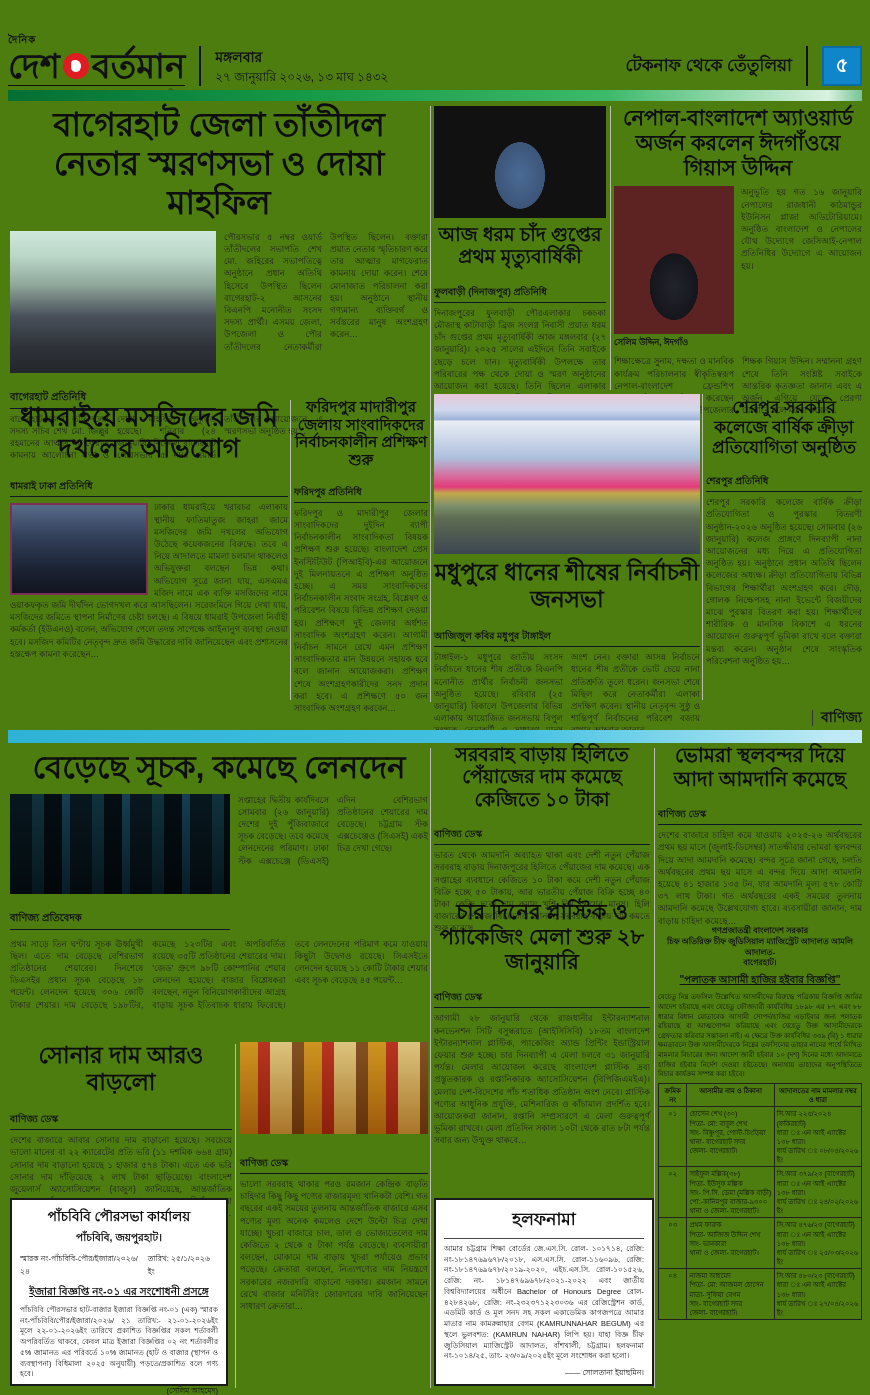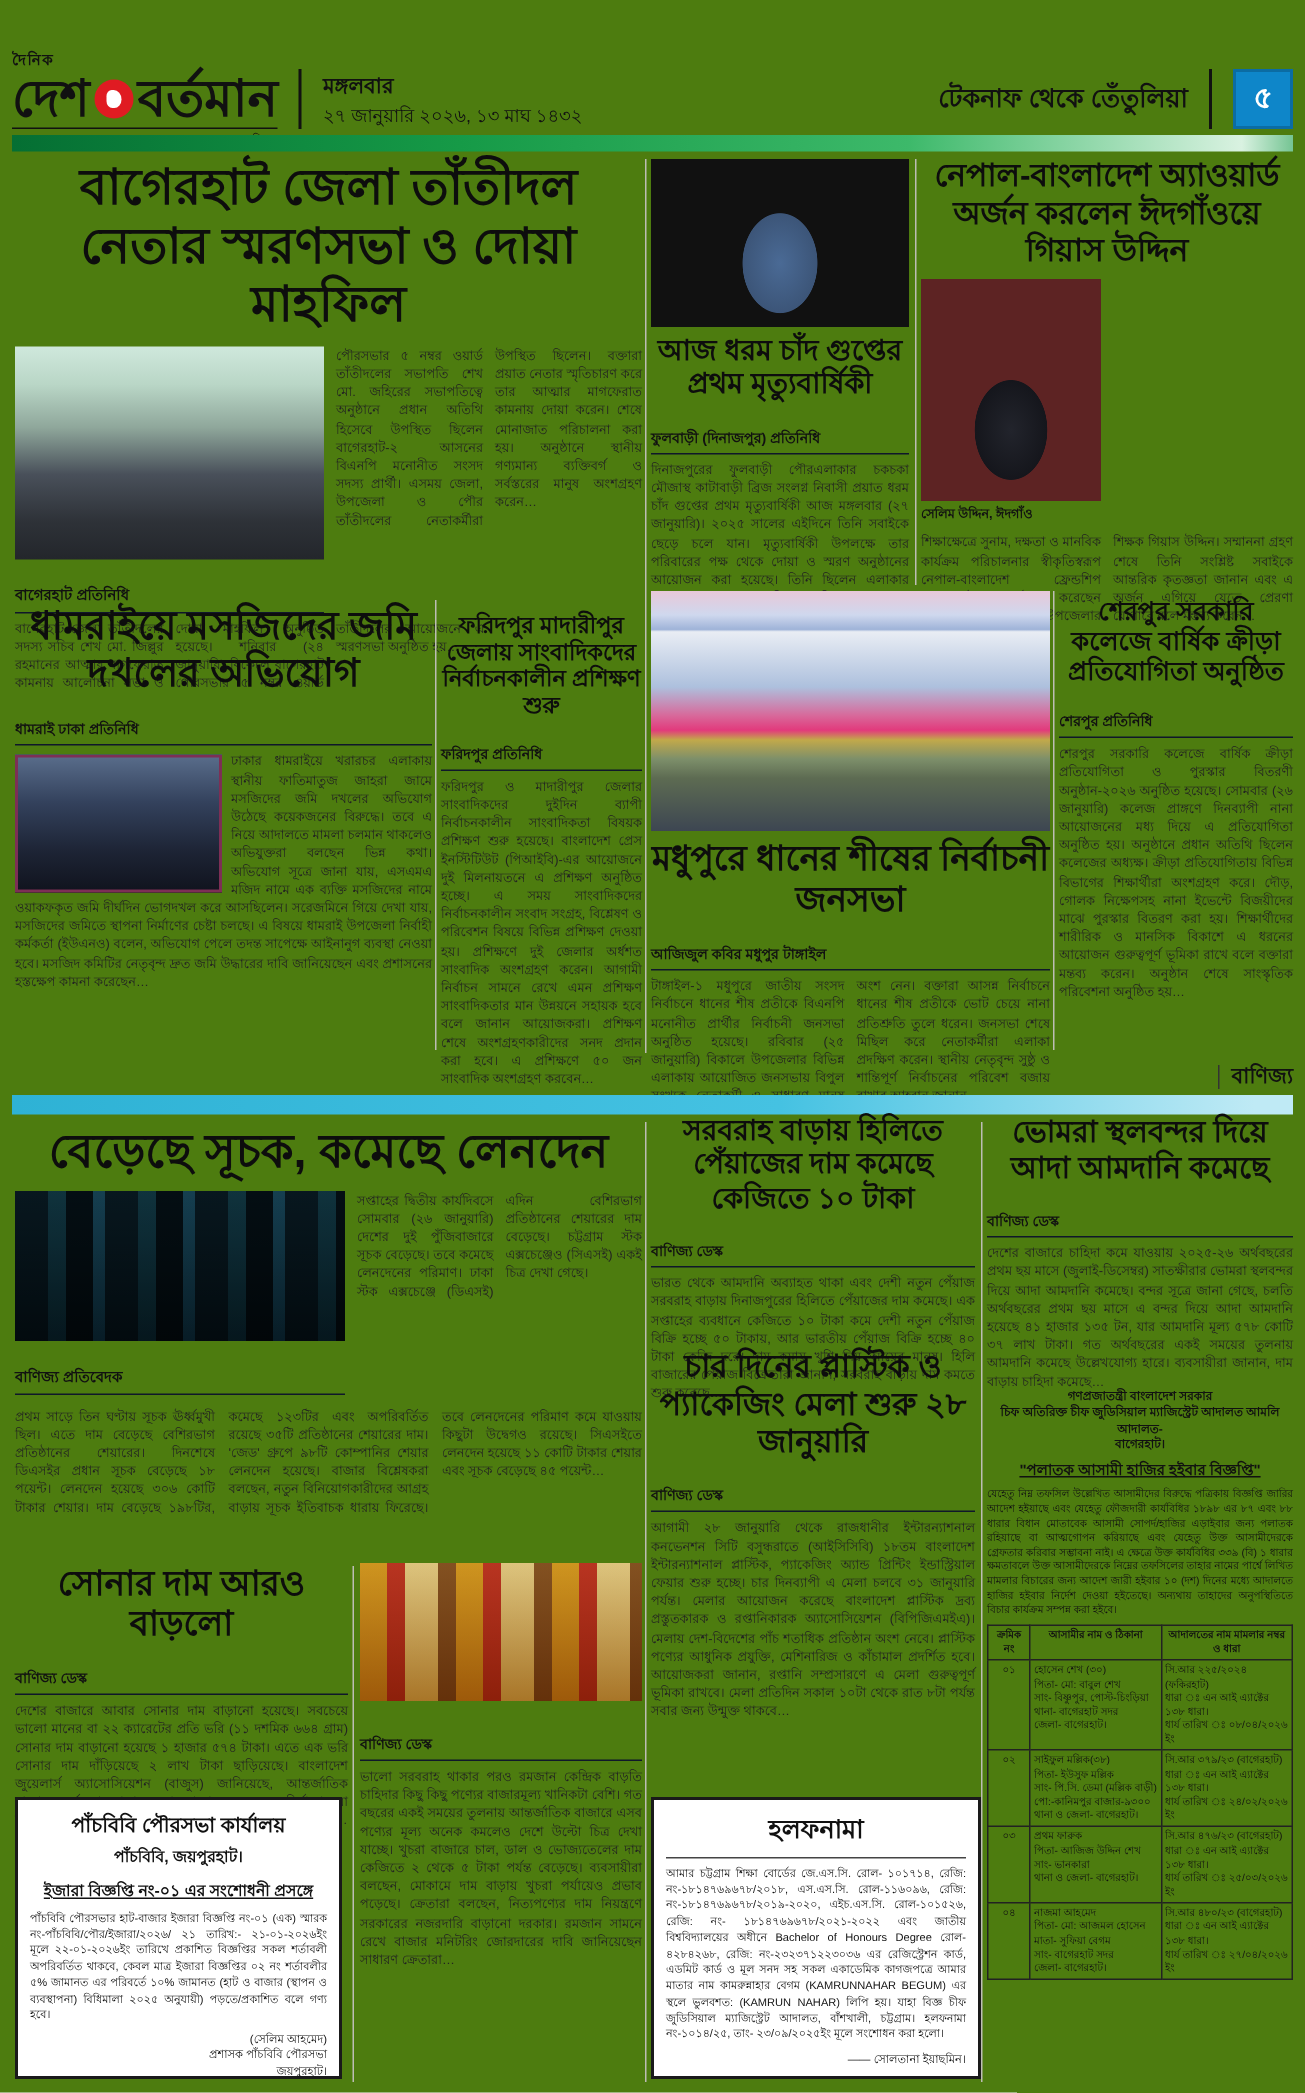--- a/index.html
+++ b/index.html
@@ -100,35 +100,36 @@
 
   <div class="abs" style="left:614px;top:106px;width:248px;">
     <div class="hl" style="font-size:21px;">নেপাল-বাংলাদেশ অ্যাওয়ার্ড অর্জন করলেন ঈদগাঁওয়ে গিয়াস উদ্দিন</div>
     <div style="display:flex;gap:7px;margin-top:6px;">
       <div style="width:120px;flex:none;">
         <div class="photo" style="width:120px;height:148px;background:
              radial-gradient(ellipse 40px 55px at 50% 68%,#22242c 0%,#15161c 60%,#5d2323 61%),
              linear-gradient(180deg,#7a3030 0%,#5d2323 100%);"></div>
         <div class="caption">সেলিম উদ্দিন, ঈদগাঁও</div>
       </div>
+      <div class="body-txt" style="flex:1;">অনুভূতি হয় গত ১৬ জানুয়ারি নেপালের রাজধানী কাঠমান্ডুর ইউনিসন প্লাজা অডিটোরিয়ামে। অনুষ্ঠিত বাংলাদেশ ও নেপালের যৌথ উদ্যোগে জেসিআই-নেপাল প্রতিনিধির উদ্যোগে এ আয়োজন হয়।</div>
     </div>
     <div class="body-txt cols2" style="margin-top:5px;height:104px;">শিক্ষাক্ষেত্রে সুনাম, দক্ষতা ও মানবিক কার্যক্রম পরিচালনার স্বীকৃতিস্বরূপ নেপাল-বাংলাদেশ ফ্রেন্ডশিপ অ্যাওয়ার্ড অর্জন করেছেন কক্সবাজারের ঈদগাঁও উপজেলার শিক্ষক গিয়াস উদ্দিন। সম্মাননা গ্রহণ শেষে তিনি সংশ্লিষ্ট সবাইকে আন্তরিক কৃতজ্ঞতা জানান এবং এ অর্জন এগিয়ে যেতে প্রেরণা যোগাবে বলে মন্তব্য করেন…</div>
   </div>
 
   <div class="abs" style="left:10px;top:402px;width:278px;">
     <div class="hl" style="font-size:26px;">ধামরাইয়ে মসজিদের জমি দখলের অভিযোগ</div>
     <div class="byline">ধামরাই ঢাকা প্রতিনিধি</div>
     <div class="photo" style="float:left;width:138px;height:92px;margin:2px 6px 3px 0;background:
          linear-gradient(180deg,#5a6e8c 0%,#33415c 35%,#1d2435 70%,#10131d 100%),#222;
          box-shadow:inset 0 0 0 2px #7d2f55;"></div>
     <div class="body-txt">ঢাকার ধামরাইয়ে খরারচর এলাকায় স্থানীয় ফাতিমাতুজ জাহরা জামে মসজিদের জমি দখলের অভিযোগ উঠেছে কয়েকজনের বিরুদ্ধে। তবে এ নিয়ে আদালতে মামলা চলমান থাকলেও অভিযুক্তরা বলছেন ভিন্ন কথা। অভিযোগ সূত্রে জানা যায়, এসএমএ মজিদ নামে এক ব্যক্তি মসজিদের নামে ওয়াকফকৃত জমি দীর্ঘদিন ভোগদখল করে আসছিলেন। সরেজমিনে গিয়ে দেখা যায়, মসজিদের জমিতে স্থাপনা নির্মাণের চেষ্টা চলছে। এ বিষয়ে ধামরাই উপজেলা নির্বাহী কর্মকর্তা (ইউএনও) বলেন, অভিযোগ পেলে তদন্ত সাপেক্ষে আইনানুগ ব্যবস্থা নেওয়া হবে। মসজিদ কমিটির নেতৃবৃন্দ দ্রুত জমি উদ্ধারের দাবি জানিয়েছেন এবং প্রশাসনের হস্তক্ষেপ কামনা করেছেন…</div>
   </div>
 
   <div class="abs" style="left:294px;top:398px;width:134px;">
-    <div class="hl" style="font-size:15px;margin-top:11px;">ফরিদপুর মাদারীপুর জেলায় সাংবাদিকদের নির্বাচনকালীন প্রশিক্ষণ শুরু</div>
+    <div class="hl" style="font-size:15px;">ফরিদপুর মাদারীপুর জেলায় সাংবাদিকদের নির্বাচনকালীন প্রশিক্ষণ শুরু</div>
     <div class="byline">ফরিদপুর প্রতিনিধি</div>
     <div class="body-txt">ফরিদপুর ও মাদারীপুর জেলার সাংবাদিকদের দুইদিন ব্যাপী নির্বাচনকালীন সাংবাদিকতা বিষয়ক প্রশিক্ষণ শুরু হয়েছে। বাংলাদেশ প্রেস ইনস্টিটিউট (পিআইবি)-এর আয়োজনে দুই মিলনায়তনে এ প্রশিক্ষণ অনুষ্ঠিত হচ্ছে। এ সময় সাংবাদিকদের নির্বাচনকালীন সংবাদ সংগ্রহ, বিশ্লেষণ ও পরিবেশন বিষয়ে বিভিন্ন প্রশিক্ষণ দেওয়া হয়। প্রশিক্ষণে দুই জেলার অর্ধশত সাংবাদিক অংশগ্রহণ করেন। আগামী নির্বাচন সামনে রেখে এমন প্রশিক্ষণ সাংবাদিকতার মান উন্নয়নে সহায়ক হবে বলে জানান আয়োজকরা। প্রশিক্ষণ শেষে অংশগ্রহণকারীদের সনদ প্রদান করা হবে। এ প্রশিক্ষণে ৫০ জন সাংবাদিক অংশগ্রহণ করবেন…</div>
   </div>
 
   <div class="abs" style="left:434px;top:394px;width:266px;">
     <div class="photo" style="width:266px;height:160px;background:
          linear-gradient(180deg,#e8c8d8 0%,#cfd8ee 10%,#9fb3d8 16%,#e9edf4 17%,#adc0dd 40%,#d8689a 52%,#e23a7c 58%,#c2a94a 62%,#7d8f6a 70%,#5d6b52 78%,#3d4652 100%);"></div>
     <div class="hl" style="font-size:23px;margin-top:5px;">মধুপুরে ধানের শীষের নির্বাচনী জনসভা</div>
     <div class="byline">আজিজুল কবির মধুপুর টাঙ্গাইল</div>
     <div class="body-txt cols2" style="height:92px;">টাঙ্গাইল-১ মধুপুরে জাতীয় সংসদ নির্বাচনে ধানের শীষ প্রতীকে বিএনপি মনোনীত প্রার্থীর নির্বাচনী জনসভা অনুষ্ঠিত হয়েছে। রবিবার (২৫ জানুয়ারি) বিকালে উপজেলার বিভিন্ন এলাকায় আয়োজিত জনসভায় বিপুল সংখ্যক নেতাকর্মী ও সাধারণ মানুষ অংশ নেন। বক্তারা আসন্ন নির্বাচনে ধানের শীষ প্রতীকে ভোট চেয়ে নানা প্রতিশ্রুতি তুলে ধরেন। জনসভা শেষে মিছিল করে নেতাকর্মীরা এলাকা প্রদক্ষিণ করেন। স্থানীয় নেতৃবৃন্দ সুষ্ঠু ও শান্তিপূর্ণ নির্বাচনের পরিবেশ বজায় রাখার আহ্বান জানান…</div>
@@ -170,20 +171,24 @@
        repeating-linear-gradient(90deg,#d9a528 0 18px,#c23a2a 18px 30px,#e8d9a0 30px 52px,#8a5a2a 52px 64px),
        linear-gradient(180deg,#f2e6c8,#b98a40);background-blend-mode:multiply;"></div>
   <div class="abs" style="left:240px;top:1140px;width:188px;">
     <div class="byline">বাণিজ্য ডেস্ক</div>
     <div class="body-txt">ভালো সরবরাহ থাকার পরও রমজান কেন্দ্রিক বাড়তি চাহিদার কিছু কিছু পণ্যের বাজারমূল্য খানিকটা বেশি। গত বছরের একই সময়ের তুলনায় আন্তর্জাতিক বাজারে এসব পণ্যের মূল্য অনেক কমলেও দেশে উল্টো চিত্র দেখা যাচ্ছে। খুচরা বাজারে চাল, ডাল ও ভোজ্যতেলের দাম কেজিতে ২ থেকে ৫ টাকা পর্যন্ত বেড়েছে। ব্যবসায়ীরা বলছেন, মোকামে দাম বাড়ায় খুচরা পর্যায়েও প্রভাব পড়েছে। ক্রেতারা বলছেন, নিত্যপণ্যের দাম নিয়ন্ত্রণে সরকারের নজরদারি বাড়ানো দরকার। রমজান সামনে রেখে বাজার মনিটরিং জোরদারের দাবি জানিয়েছেন সাধারণ ক্রেতারা…</div>
   </div>
 
   <div class="abs noticebox" style="left:10px;top:1198px;width:198px;height:172px;">
     <div class="nb-title">পাঁচবিবি পৌরসভা কার্যালয়</div>
     <div class="nb-sub">পাঁচবিবি, জয়পুরহাট।</div>
+    <div class="nb-meta">
+      <span>স্মারক নং-পাঁচবিবি-পৌর/ইজারা/২০২৬/ ২৪</span>
+      <span>তারিখ: ২৫/১/২০২৬ ইং</span>
+    </div>
     <div class="nb-head">ইজারা বিজ্ঞপ্তি নং-০১ এর সংশোধনী প্রসঙ্গে</div>
     <div class="nb-body">পাঁচবিবি পৌরসভার হাট-বাজার ইজারা বিজ্ঞপ্তি নং-০১ (এক) স্মারক নং-পাঁচবিবি/পৌর/ইজারা/২০২৬/ ২১ তারিখ:- ২১-০১-২০২৬ইং মূলে ২২-০১-২০২৬ইং তারিখে প্রকাশিত বিজ্ঞপ্তির সকল শর্তাবলী অপরিবর্তিত থাকবে, কেবল মাত্র ইজারা বিজ্ঞপ্তির ০২ নং শর্তাবলীর ৫% জামানত এর পরিবর্তে ১০% জামানত (হাট ও বাজার (স্থাপন ও ব্যবস্থাপনা) বিধিমালা ২০২৫ অনুযায়ী) পড়তে/প্রকাশিত বলে গণ্য হবে।</div>
     <div class="nb-sign ml">(সেলিম আহমেদ)
 প্রশাসক পাঁচবিবি পৌরসভা
 জয়পুরহাট।</div>
   </div>
 
   <div class="abs" style="left:434px;top:744px;width:216px;">
     <div class="hl" style="font-size:19px;">সরবরাহ বাড়ায় হিলিতে পেঁয়াজের দাম কমেছে কেজিতে ১০ টাকা</div>
     <div class="byline">বাণিজ্য ডেস্ক</div>

